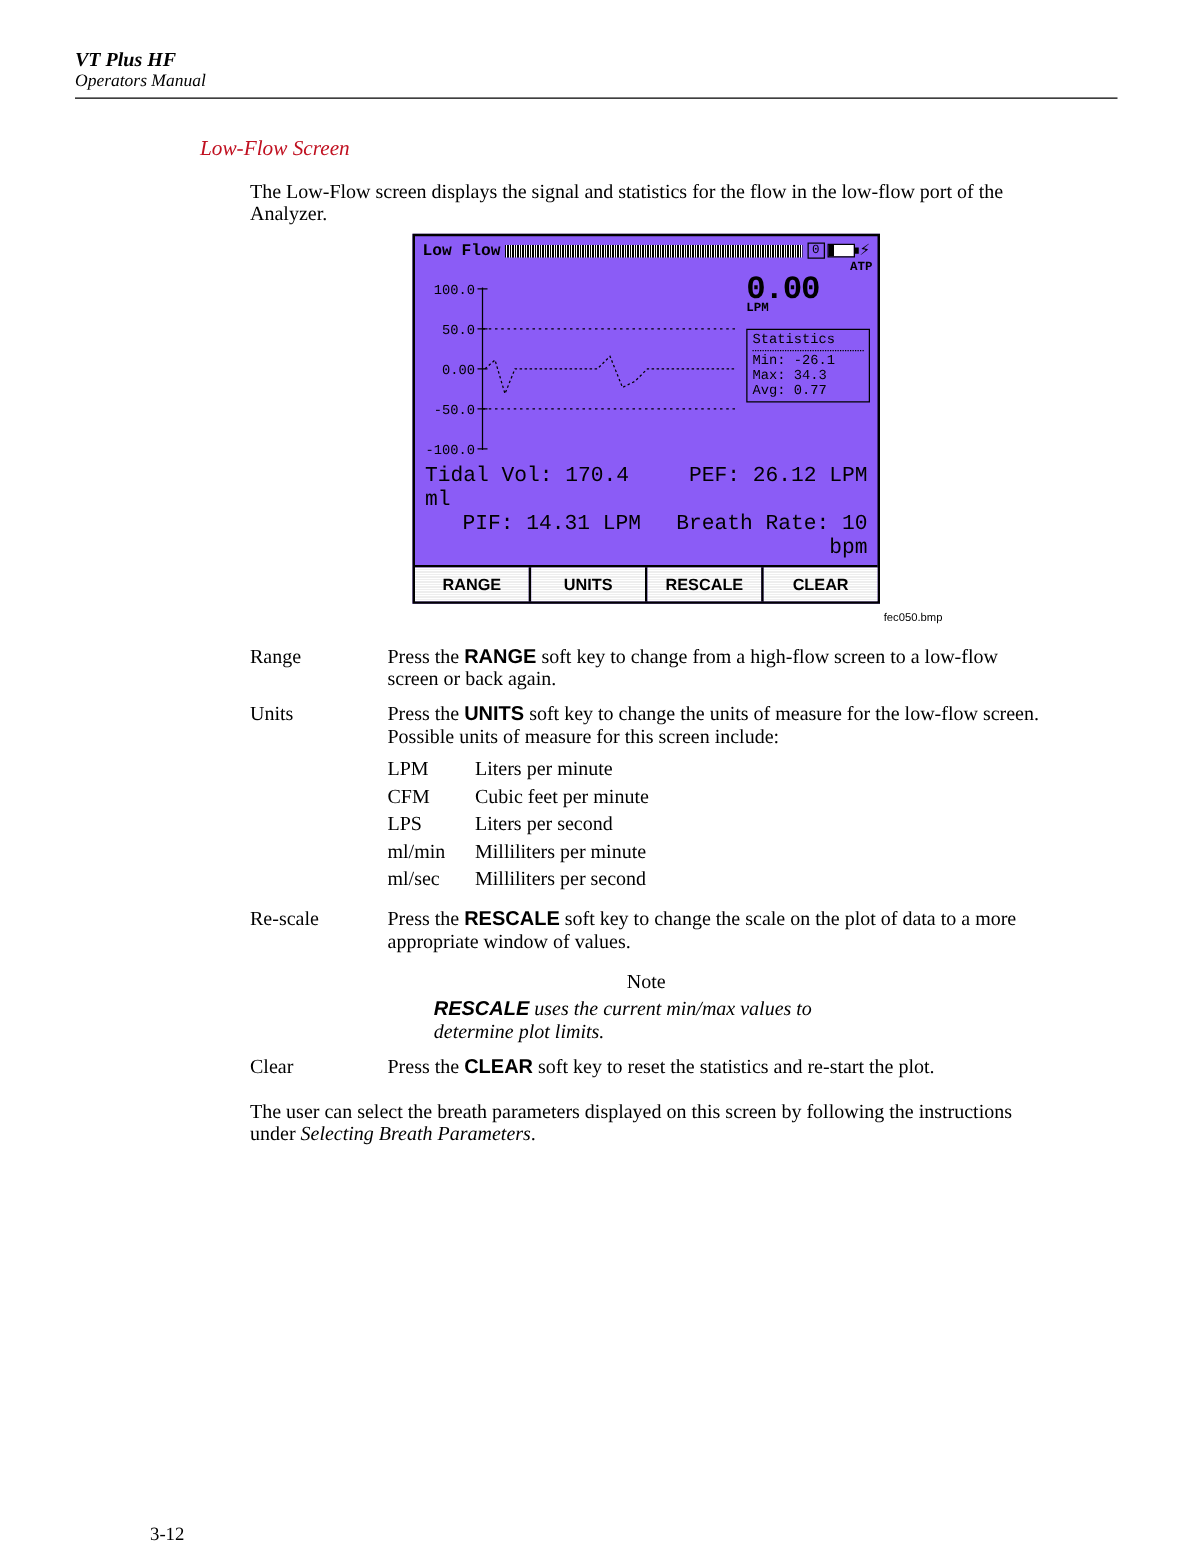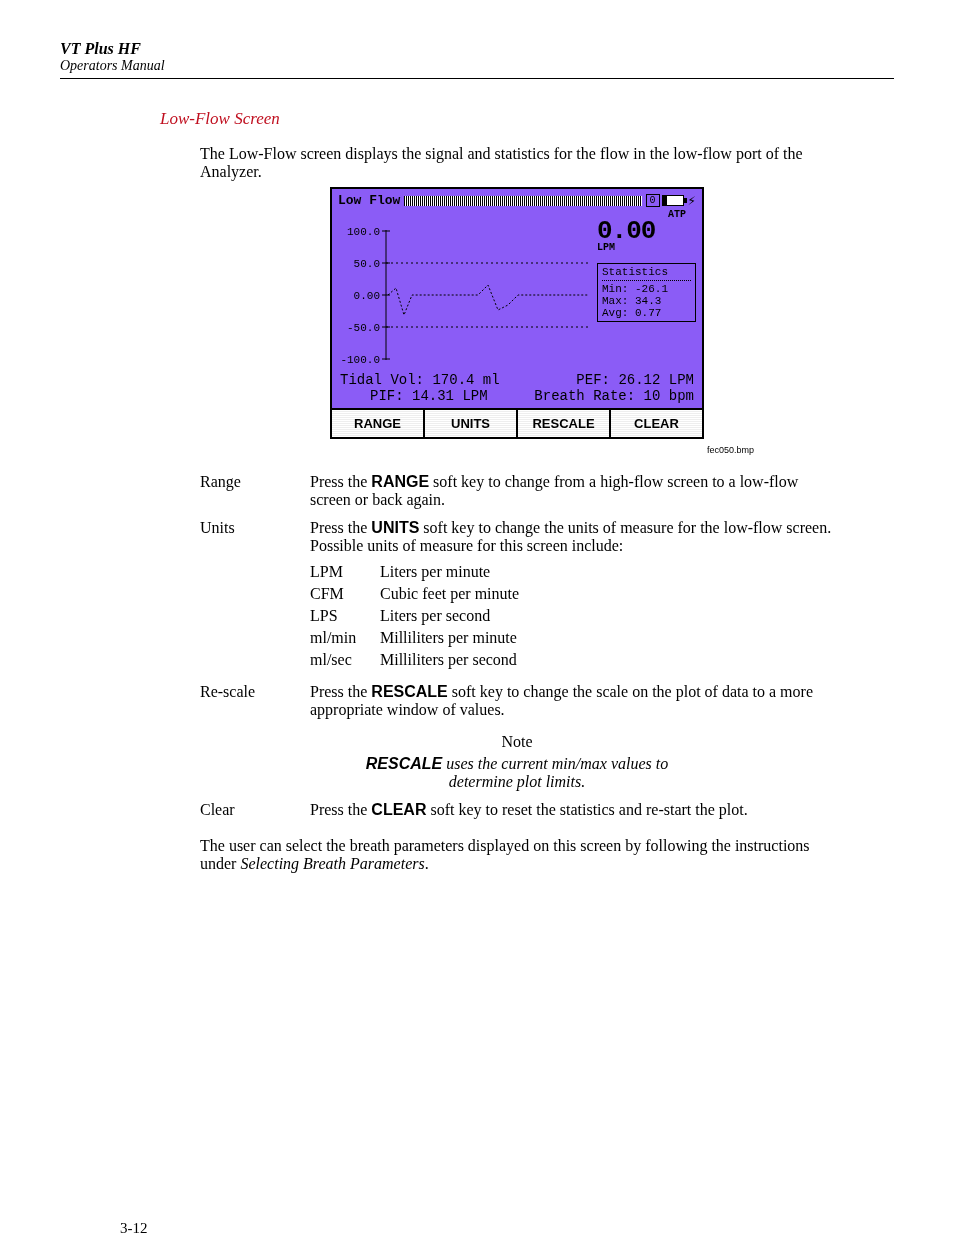--- a/index.html
+++ b/index.html
@@ -64,33 +64,33 @@
     border: 1px solid #000; font-size: 10px; padding: 0 3px; margin-right: 2px;
   }
   .lcd-top .lt-batt {
     width: 20px; height: 9px; border: 1px solid #000; position: relative; margin-right: 2px;
     background: linear-gradient(90deg,#000 0,#000 20%,#fff 20%,#fff 100%);
   }
   .lcd-top .lt-batt::after {
     content: ""; position: absolute; right: -4px; top: 2px; width: 3px; height: 5px; background: #000;
   }
   .lcd-top .lt-plug { font-weight: bold; font-size: 14px; margin-left: 2px; }
-  .lcd-atp { text-align: right; padding: 0 16px; font-size: 10px; font-weight: bold; }
+  .lcd-atp { text-align: right; padding: 0 4px; font-size: 10px; font-weight: bold; }
   .lcd-main { display: flex; padding: 0 6px; }
   .lcd-plot { width: 255px; }
   .lcd-plot svg { display: block; }
   .lcd-side { width: 100px; margin-left: 4px; }
   .lcd-reading-val { font-size: 26px; font-weight: bold; line-height: 22px; letter-spacing: -1px;}
   .lcd-reading-unit { font-size: 10px; font-weight: bold; }
   .lcd-stats-box {
     border: 1px solid #000; margin-top: 10px; padding: 2px 4px; font-size: 11px;
   }
   .lcd-stats-box .st-title { border-bottom: 1px dotted #000; margin-bottom: 2px; padding-bottom: 2px; font-family: Liberation Mono, monospace;}
   .lcd-bottom-params {
-    font-size: 14px; padding: 2px 8px 4px 8px;
+    font-size: 17px; padding: 2px 8px 4px 8px;
     display: grid; grid-template-columns: 1fr 1fr; row-gap: 0;
   }
   .lcd-softkeys {
     border-top: 2px solid #000;
     display: flex;
   }
   .lcd-softkeys > div {
     flex: 1;
     text-align: center;
     font-family: Arial, sans-serif;
@@ -103,21 +103,21 @@
   .lcd-softkeys > div:last-child { border-right: none; }
   
   .def-row { display: flex; margin-bottom: 10px; }
   .def-term { width: 110px; flex: none; }
   .def-body { flex: 1; }
   .units-tbl { margin: 8px 0 2px 0; }
   .units-tbl .urow { display: flex; margin-bottom: 4px; }
   .units-tbl .uk { width: 70px; flex: none; }
   .note-block { text-align: center; margin: 14px 0 10px 0; }
   .note-word { }
-  .note-body { font-style: italic; max-width: 340px; margin: 4px auto 0 auto; text-align: center; }
+  .note-body { font-style: italic; max-width: 340px; margin: 4px auto 0 auto; text-align: left; }
   .note-body .kb { font-weight: bold; font-style: italic; font-family: Arial, sans-serif; }
   .kb-inline { font-weight: bold; font-family: Arial, sans-serif; }
   .closing { margin-top: 18px; }
   .closing .sel-em { font-style: italic; }
   .page-num { position: absolute; left: 60px; top: 1180px; font-size: 15px; }
   .page { position: relative; min-height: 1160px; }
 </style>
 </head>
 <body>
 <div class="page">

